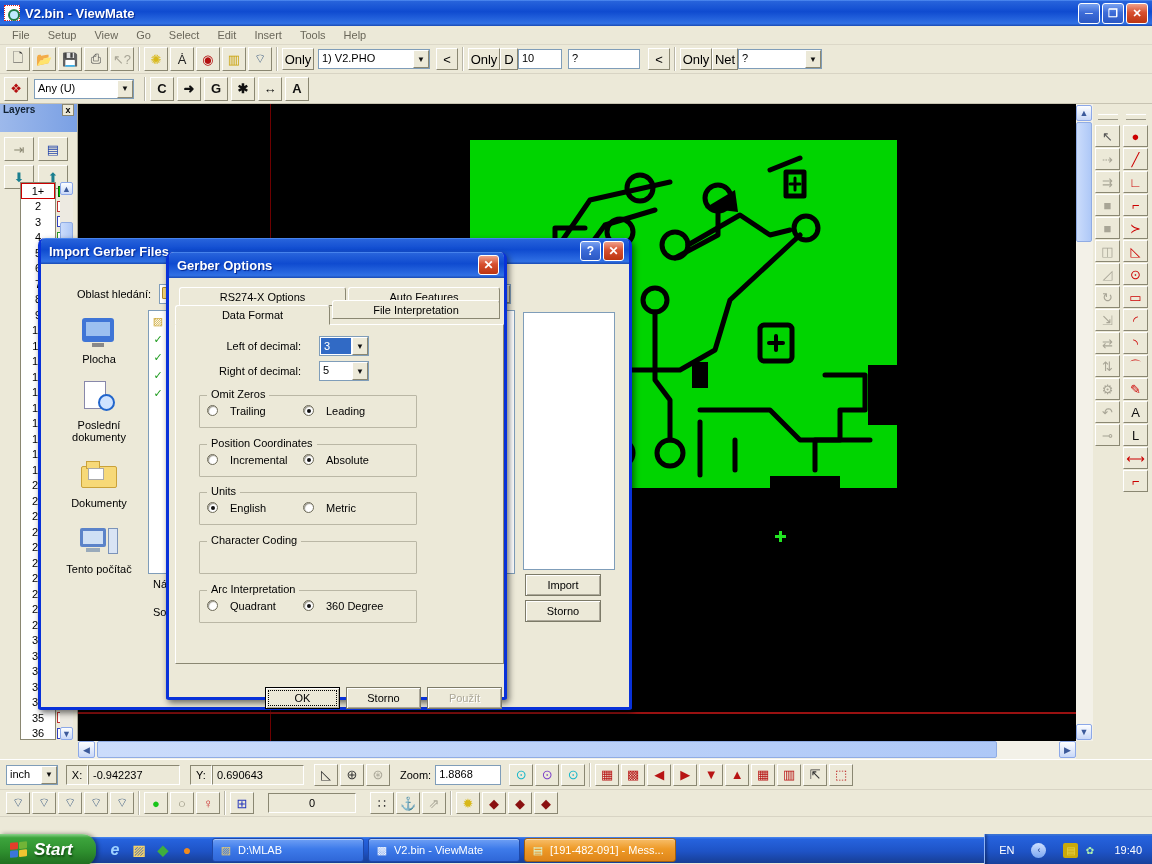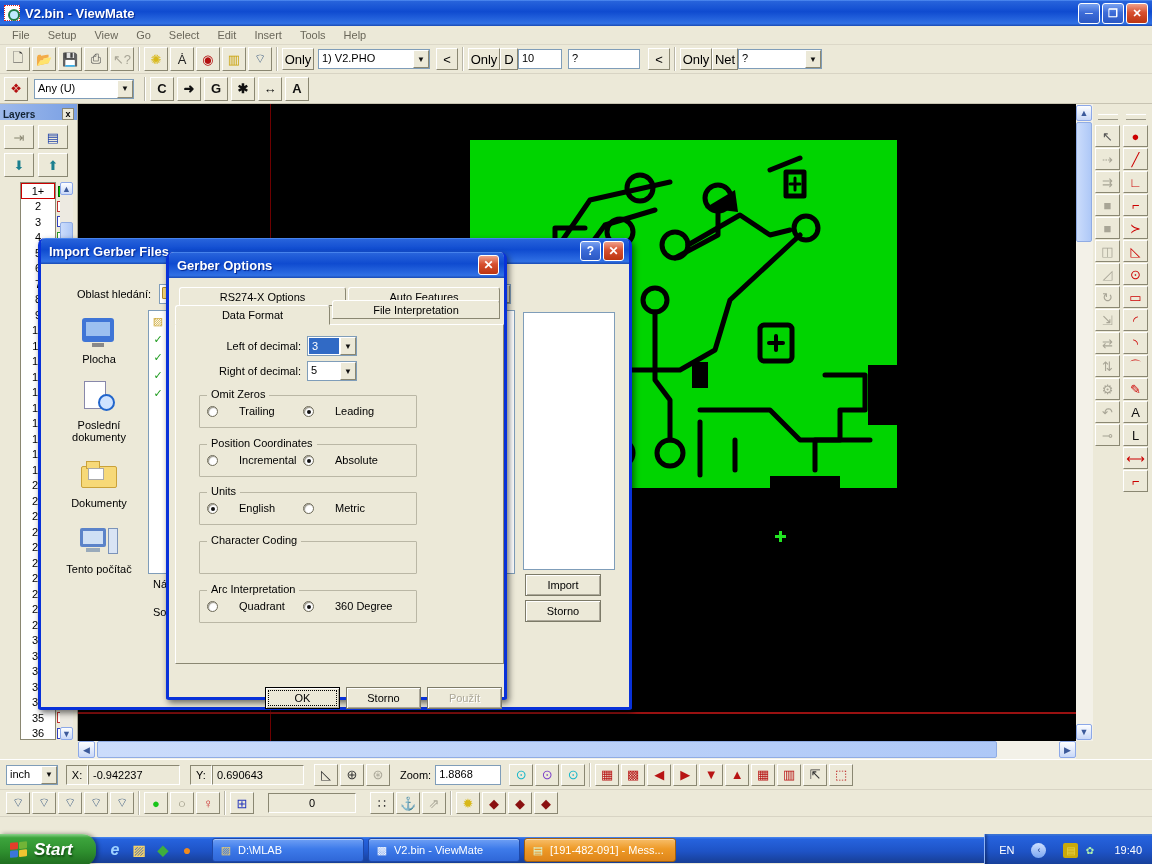--- a/index.html
+++ b/index.html
@@ -23,21 +23,21 @@
   .combo .drop { width:16px; background:#ECE9D8; border:1px solid; border-color:#fff #8a8772 #8a8772 #fff;
                  display:flex; align-items:center; justify-content:center; font-size:8px; color:#111; }
   .btn { background:#ECE9D8; border:1px solid #7c7a68;
          box-shadow:inset 1px 1px 0 #fff, inset -1px -1px 0 #aca899;
          display:flex; align-items:center; justify-content:center; font-size:11px; }
   .btn.default { border:1px solid #000; box-shadow:inset 1px 1px 0 #fff, inset -1px -1px 0 #aca899, inset 0 0 0 3px transparent;
                  outline:1px dotted #000; outline-offset:-4px; }
   .btn.disabled { color:#aca899; text-shadow:1px 1px 0 #fff; }
   .groupbox { position:absolute; border:1px solid #bab7a5; border-radius:1px; }
   .groupbox .gb-label { position:absolute; top:-8px; left:7px; background:#ECE9D8; padding:0 4px; }
-  .radio-opt { display:flex; align-items:flex-end; gap:21px; }
+  .radio-opt { display:flex; align-items:flex-start; gap:12px; }
   .rdot { width:11px; height:11px; border-radius:50%; background:#fff; border:1px solid #6d6a58;
           box-shadow:inset 1px 1px 1px #9a978a; position:relative; flex:0 0 11px; }
   .rdot.on::after { content:""; position:absolute; left:3px; top:3px; width:4px; height:4px; border-radius:50%; background:#111; }
   .scroll-btn { background:linear-gradient(180deg,#FDFEFF,#C9D8F8); border:1px solid #8CA8E8; border-radius:2px;
                 color:#3C5A9B; display:flex; align-items:center; justify-content:center; font-size:9px; }
   .scroll-thumb { background:linear-gradient(90deg,#CBDCFB,#AEC8F7); border:1px solid #90ACE4; border-radius:2px; }
 
   
   #main-titlebar { position:absolute; left:0; top:0; width:1152px; height:26px; padding:0 4px; }
   #main-titlebar .app-ico { width:16px; height:16px; background:#fff; border:1px dotted #d22; margin-right:5px; position:relative; }
@@ -64,21 +64,21 @@
   #canvas { position:absolute; left:78px; top:0; width:998px; height:637px; background:#000; }
   #pcb { position:absolute; left:392px; top:36px; }
   #vline { position:absolute; left:192px; top:0; width:1px; height:637px; background:#6e0000; }
   #hline { position:absolute; left:0; top:608px; width:998px; height:2px; background:#991111; }
   #cursor-cross { position:absolute; left:697px; top:427px; width:11px; height:11px; }
   #cursor-cross::before { content:""; position:absolute; left:4px; top:0; width:3px; height:11px; background:#22e522; }
   #cursor-cross::after { content:""; position:absolute; left:0; top:4px; width:11px; height:3px; background:#22e522; }
 
   
   #layers-panel { position:absolute; left:0; top:0; width:78px; height:637px; background:#ECE9D8; border-right:1px solid #aaa795; }
-  #layers-title { height:16px; background:linear-gradient(90deg,#9DB9EB,#7AA0E4); display:flex; align-items:flex-end;
+  #layers-title { height:28px; background:linear-gradient(90deg,#9DB9EB,#7AA0E4); display:flex; align-items:flex-start;
                   font-size:10px; font-weight:bold; color:#123; padding:0 3px; }
   #layers-title .x { margin-left:auto; width:12px; height:12px; background:#ECE9D8; border:1px solid #8a8772;
                      font-size:9px; display:flex; align-items:center; justify-content:center; color:#000; }
   #layers-btns { display:grid; grid-template-columns:30px 30px; gap:4px; padding:5px 4px; }
   #layers-btns .tbtn { width:30px; height:24px; }
   #layer-list { position:absolute; left:20px; top:78px; width:36px; height:558px; background:#fff; border:1px solid #8a8772; }
   .lrow { height:15.5px; display:flex; align-items:center; justify-content:center; font-size:11px; position:relative; }
   .lrow .sw { position:absolute; left:36px; top:2px; width:11px; height:11px; background:#fff; border:1px solid; }
   .lrow.sel { border:1px solid #c00; }
   .lrow.sel .sw { background:#00c400; border-color:#060; }
@@ -135,21 +135,21 @@
   #imp-fname-label { position:absolute; left:112px; top:340px; }
   #imp-ftype-label { position:absolute; left:112px; top:368px; }
 
   
   .tab { position:absolute; background:#ECE9D8; border:1px solid; border-color:#fff #8a8772 #ECE9D8 #fff;
          border-radius:3px 3px 0 0; display:flex; align-items:center; justify-content:center; height:19px; }
   .tab.back { border-bottom:1px solid #8a8772; }
   #gtab-panel { position:absolute; left:6px; top:72px; width:329px; height:340px;
                 border:1px solid; border-color:#fff #8a8772 #8a8772 #fff; background:#ECE9D8; }
   .dec-row { position:absolute; display:flex; align-items:center; }
-  .dec-row .dlabel { width:122px; text-align:right; margin-right:6px; }
+  .dec-row .dlabel { width:122px; text-align:right; margin-right:18px; }
   .dec-row .combo { width:50px; }
   .combo .val.selhl { background:#316AC5; color:#fff; margin:1px; }
   #gerber-groups .groupbox { left:30px; width:218px; height:33px; }
   .gopts { position:absolute; left:7px; top:9px; right:4px; display:flex; align-items:center; }
   .gopts.n2 .radio-opt { width:96px; }
   .gopts.n3 .radio-opt { margin-right:11px; }
   #gerber-btns { position:absolute; left:0; bottom:10px; width:100%; }
   #gerber-btns .btn { position:absolute; width:75px; height:22px; }
 
   

